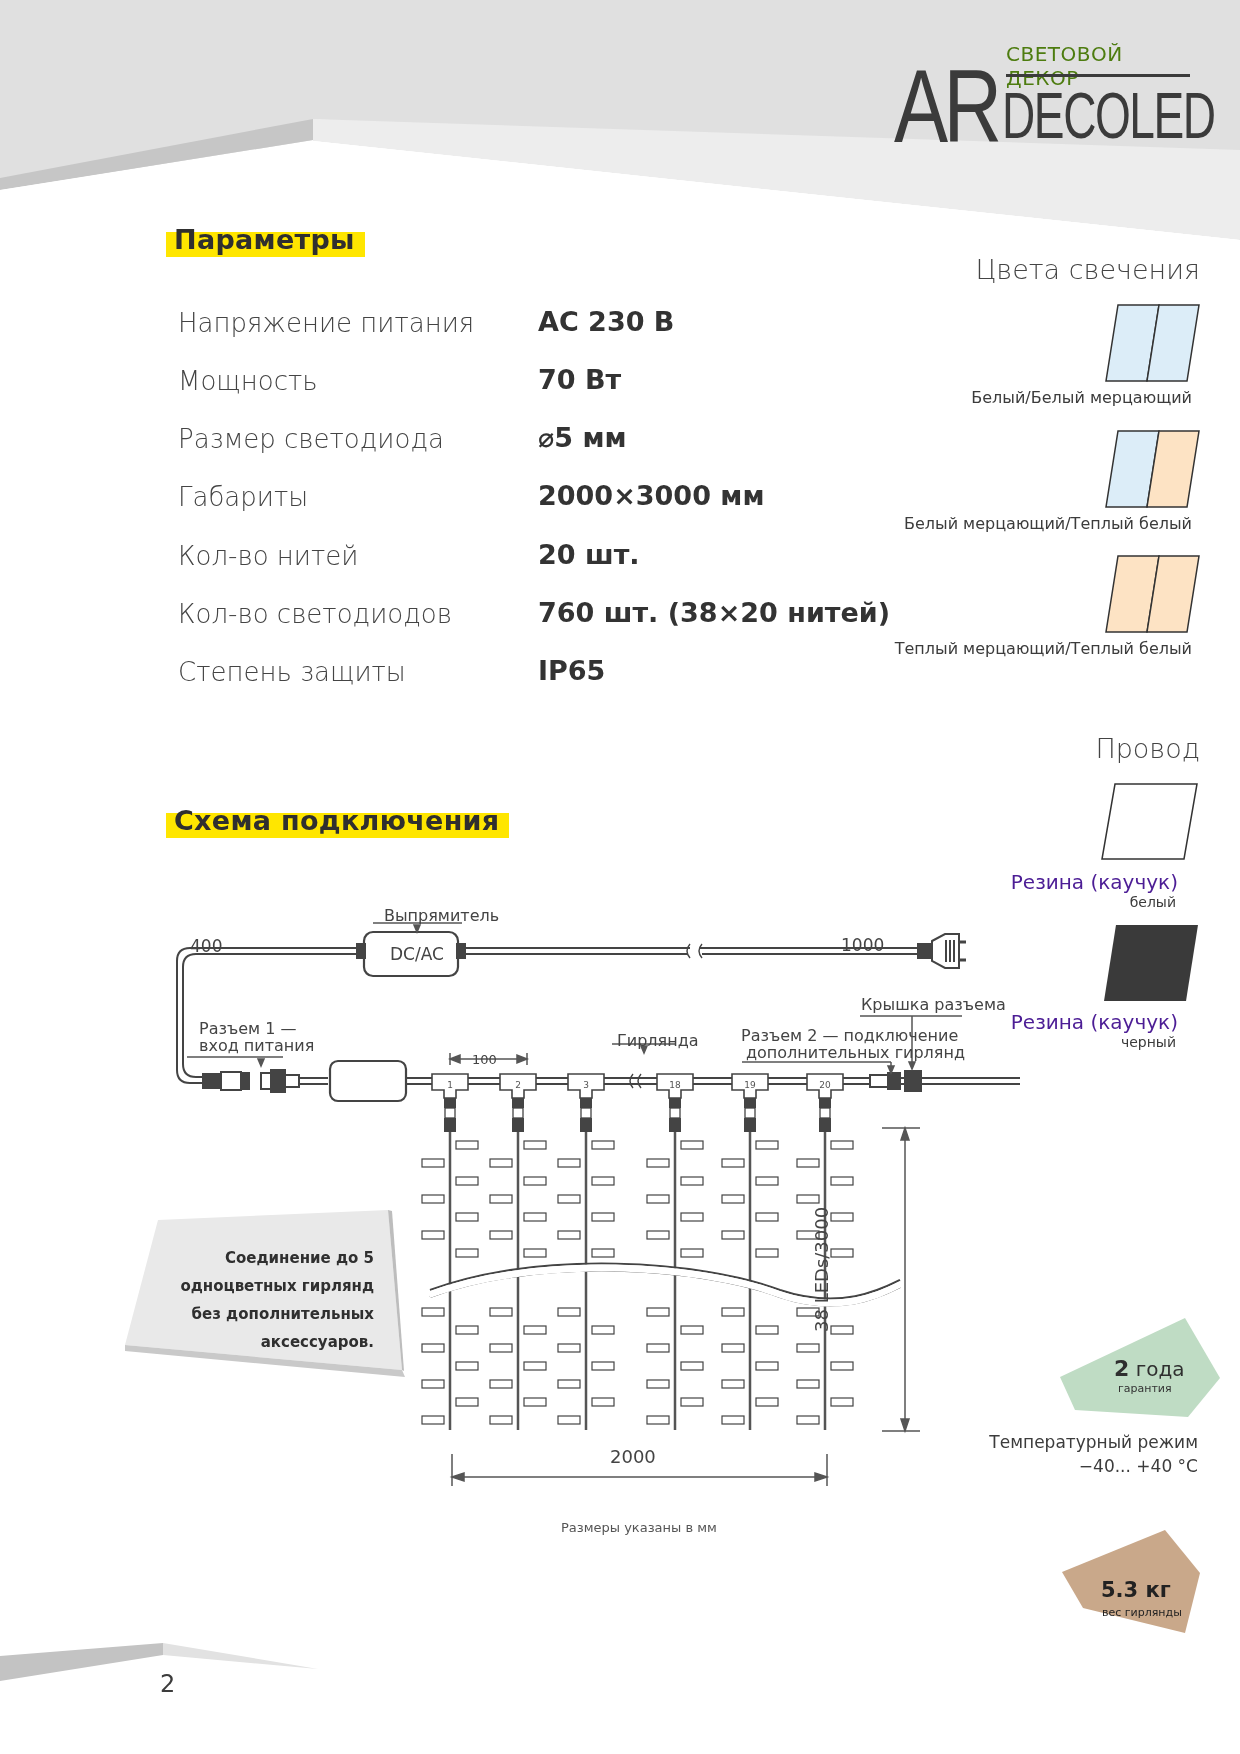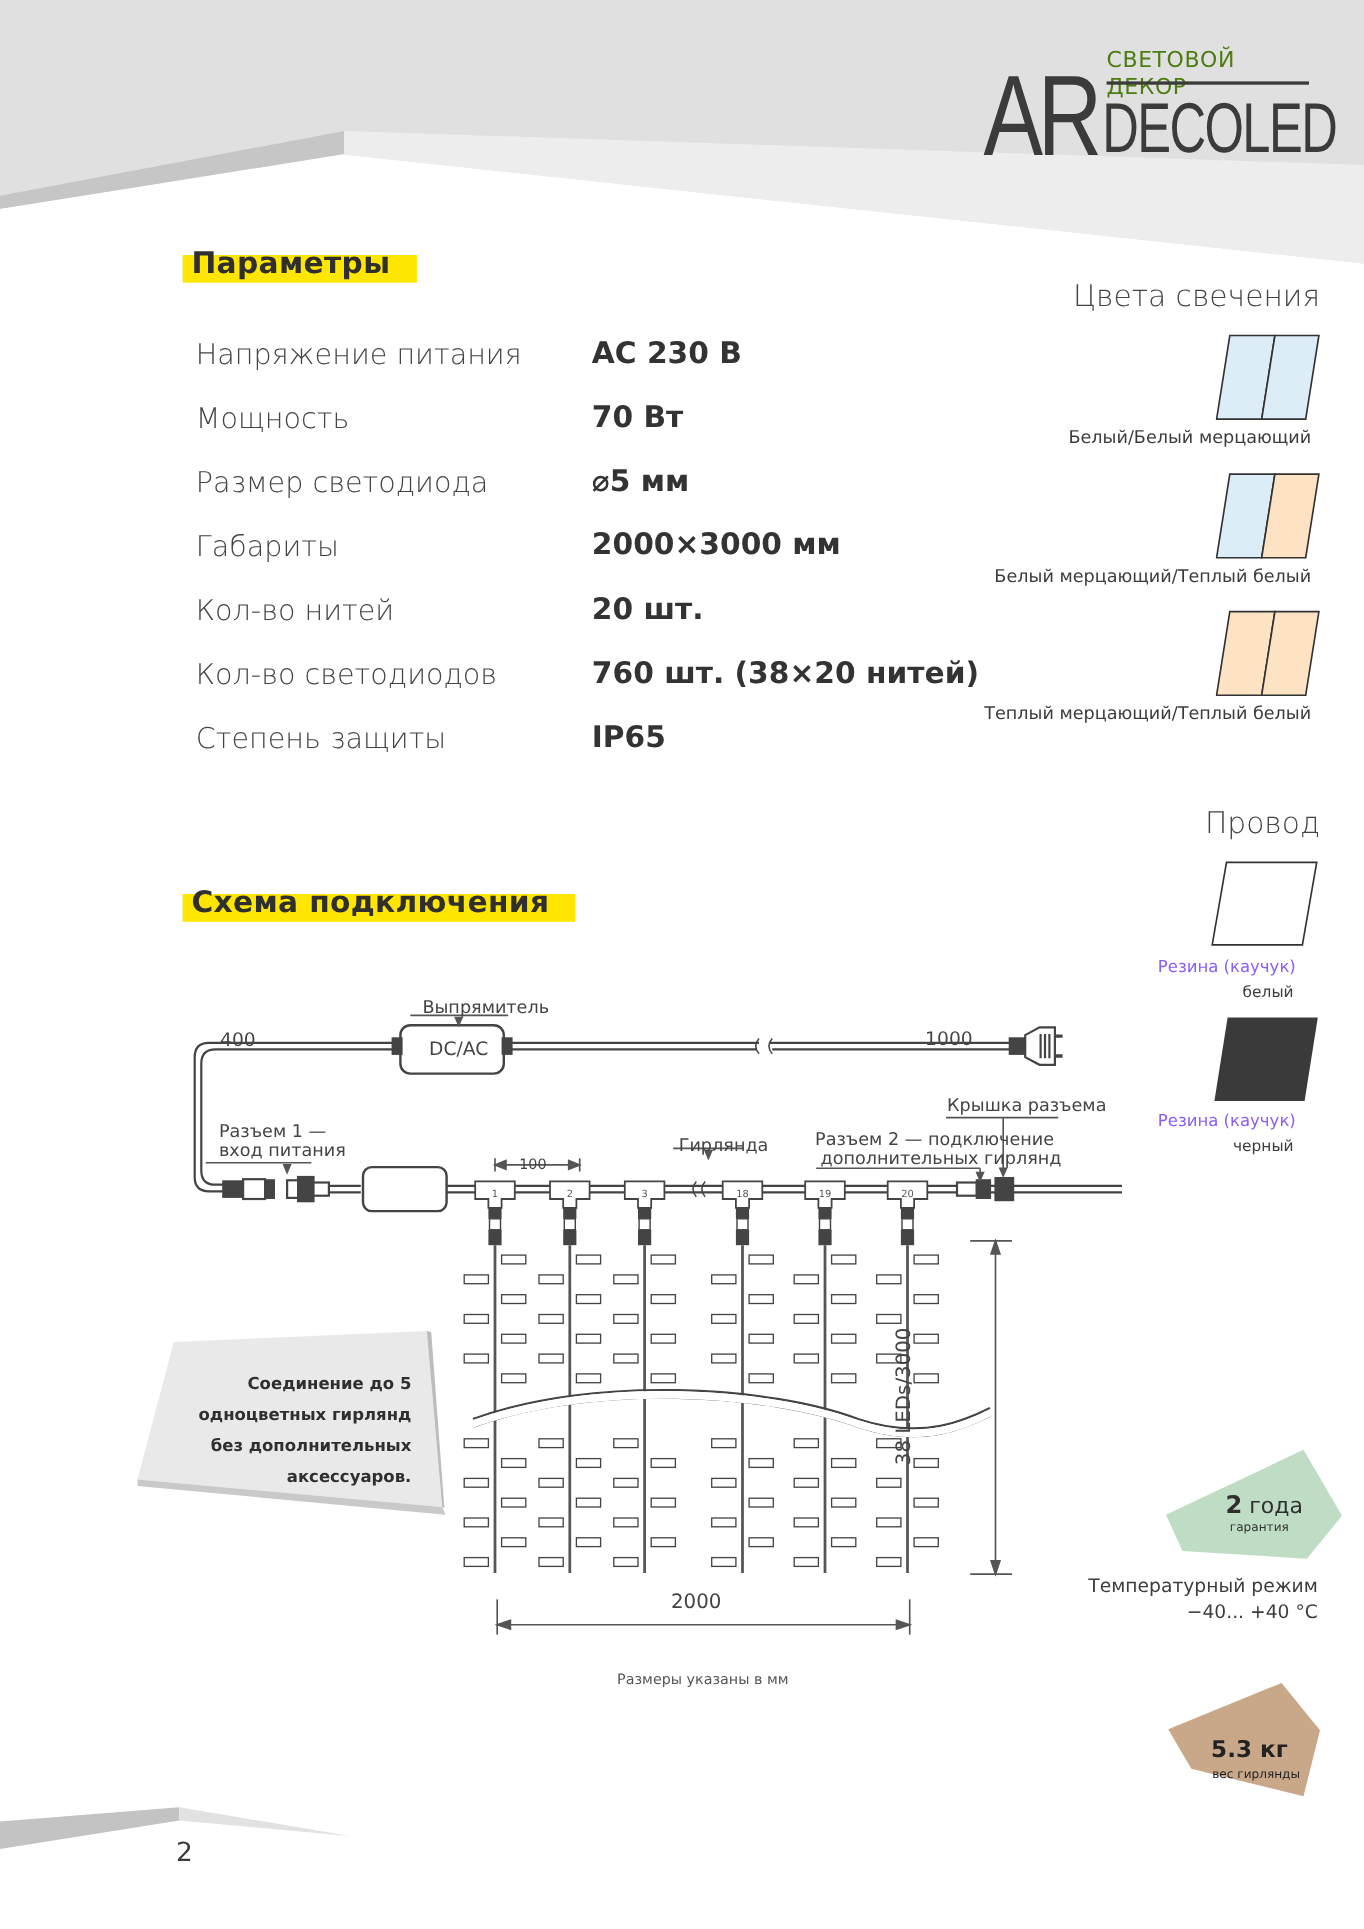--- a/index.html
+++ b/index.html
@@ -5,28 +5,28 @@
   * { box-sizing: border-box; margin: 0; padding: 0; }
   body { width: 1240px; height: 1754px; background: #ffffff; position: relative; overflow: hidden; font-family: "DejaVu Sans", sans-serif; color: #3c3c3c; }
   .abs { position: absolute; }
   #header-bg { left: 0; top: 0; width: 1240px; height: 240px; }
   .logo { right: 46px; top: 36px; width: 300px; height: 120px; }
   .logo-ar { position: absolute; left: 0; top: 18px; font-family: "Liberation Sans Narrow", "Liberation Sans", sans-serif; font-size: 104px; font-weight: normal; color: #3b3b3b; letter-spacing: -6px; transform: scaleX(0.78); transform-origin: left; line-height: 1; }
   .logo-sub { position: absolute; left: 112px; top: 6px; font-size: 20px; color: #4d7c0f; letter-spacing: 0.5px; }
   .logo-line { position: absolute; left: 112px; top: 38px; width: 184px; height: 3px; background: #3b3b3b; }
   .logo-deco { position: absolute; left: 108px; top: 48px; font-family: "Liberation Sans", sans-serif; font-size: 64px; color: #3b3b3b; transform: scaleX(0.72); transform-origin: left; line-height: 1; letter-spacing: -2px; }
 
-  .section-title { font-family: "DejaVu Sans", sans-serif; font-weight: bold; font-size: 27px; color: #2f2f2f; padding: 2px 24px 2px 8px; background: linear-gradient(to bottom, transparent 0%, transparent 28%, #ffe600 28%, #ffe600 100%); letter-spacing: 0.3px; text-align: center; }
+  .section-title { font-family: "DejaVu Sans", sans-serif; font-weight: bold; font-size: 27px; color: #2f2f2f; padding: 2px 10px 2px 8px; background: linear-gradient(to bottom, transparent 0%, transparent 28%, #ffe600 28%, #ffe600 100%); letter-spacing: 0.3px; text-align: center; }
 
   .param-label { left: 178px; font-size: 26px; color: #444; font-weight: 300; font-family: "DejaVu Sans", sans-serif; }
   .param-value { left: 538px; font-size: 27px; color: #333; font-weight: bold; font-family: "DejaVu Sans", sans-serif; }
 
   .side-heading { right: 40px; font-size: 27px; color: #444; text-align: right; font-family: "DejaVu Sans", sans-serif; font-weight: 300; }
   .swatch-caption { right: 48px; font-size: 16px; color: #3c3c3c; white-space: nowrap; }
-  .wire-caption { font-size: 15px; color: #8b5cf6; text-align: right; }
+  .wire-caption { font-size: 20px; color: #4c1d95; text-align: right; }
   .wire-sub { font-size: 14px; color: #3c3c3c; text-align: left; }
 
   .callout-text { font-weight: bold; font-size: 15px; color: #2f2f2f; text-align: right; line-height: 28px; }
   .diag-label { font-size: 16px; color: #444; }
   .diag-num { font-size: 17px; color: #444; }
   .note { font-size: 13px; color: #555; }
   .page-num { left: 160px; top: 1670px; font-size: 24px; color: #3c3c3c; }
 </style>
 </head>
 <body>
@@ -324,21 +324,21 @@
     <line x1="891" y1="1062" x2="891" y2="1072"></line>
     <polygon points="891,1073 888,1066 894,1066"></polygon>
     <line x1="860" y1="1016" x2="962" y2="1016"></line>
     <line x1="912" y1="1016" x2="912" y2="1068"></line>
     <polygon points="912,1069 909,1062 915,1062"></polygon>
   </g>
 </svg>
 
 <div class="abs diag-label" style="left:384px;top:906px">Выпрямитель</div>
 <div class="abs" style="left:390px;top:944px;font-size:17px;color:#444">DC/AC</div>
-<div class="abs diag-num" style="left:200px;top:936px">400</div>
+<div class="abs diag-num" style="left:190px;top:936px">400</div>
 <div class="abs diag-num" style="left:841px;top:935px">1000</div>
 <div class="abs diag-label" style="left:199px;top:1019px">Разъем 1 —</div>
 <div class="abs diag-label" style="left:199px;top:1036px">вход питания</div>
 <div class="abs diag-label" style="left:617px;top:1031px">Гирлянда</div>
 <div class="abs diag-label" style="left:741px;top:1026px">Разъем 2 — подключение</div>
 <div class="abs diag-label" style="left:746px;top:1043px">дополнительных гирлянд</div>
 <div class="abs diag-label" style="left:861px;top:995px">Крышка разъема</div>
 <div class="abs" style="left:472px;top:1052px;font-size:13px;color:#444">100</div>
 <div class="abs" style="left:811px;top:1280px;font-size:18px;color:#444;transform:rotate(-90deg);transform-origin:0 0;white-space:nowrap;top:1332px">38 LEDs/3000</div>
 <div class="abs" style="left:610px;top:1446px;font-size:18px;color:#444">2000</div>

